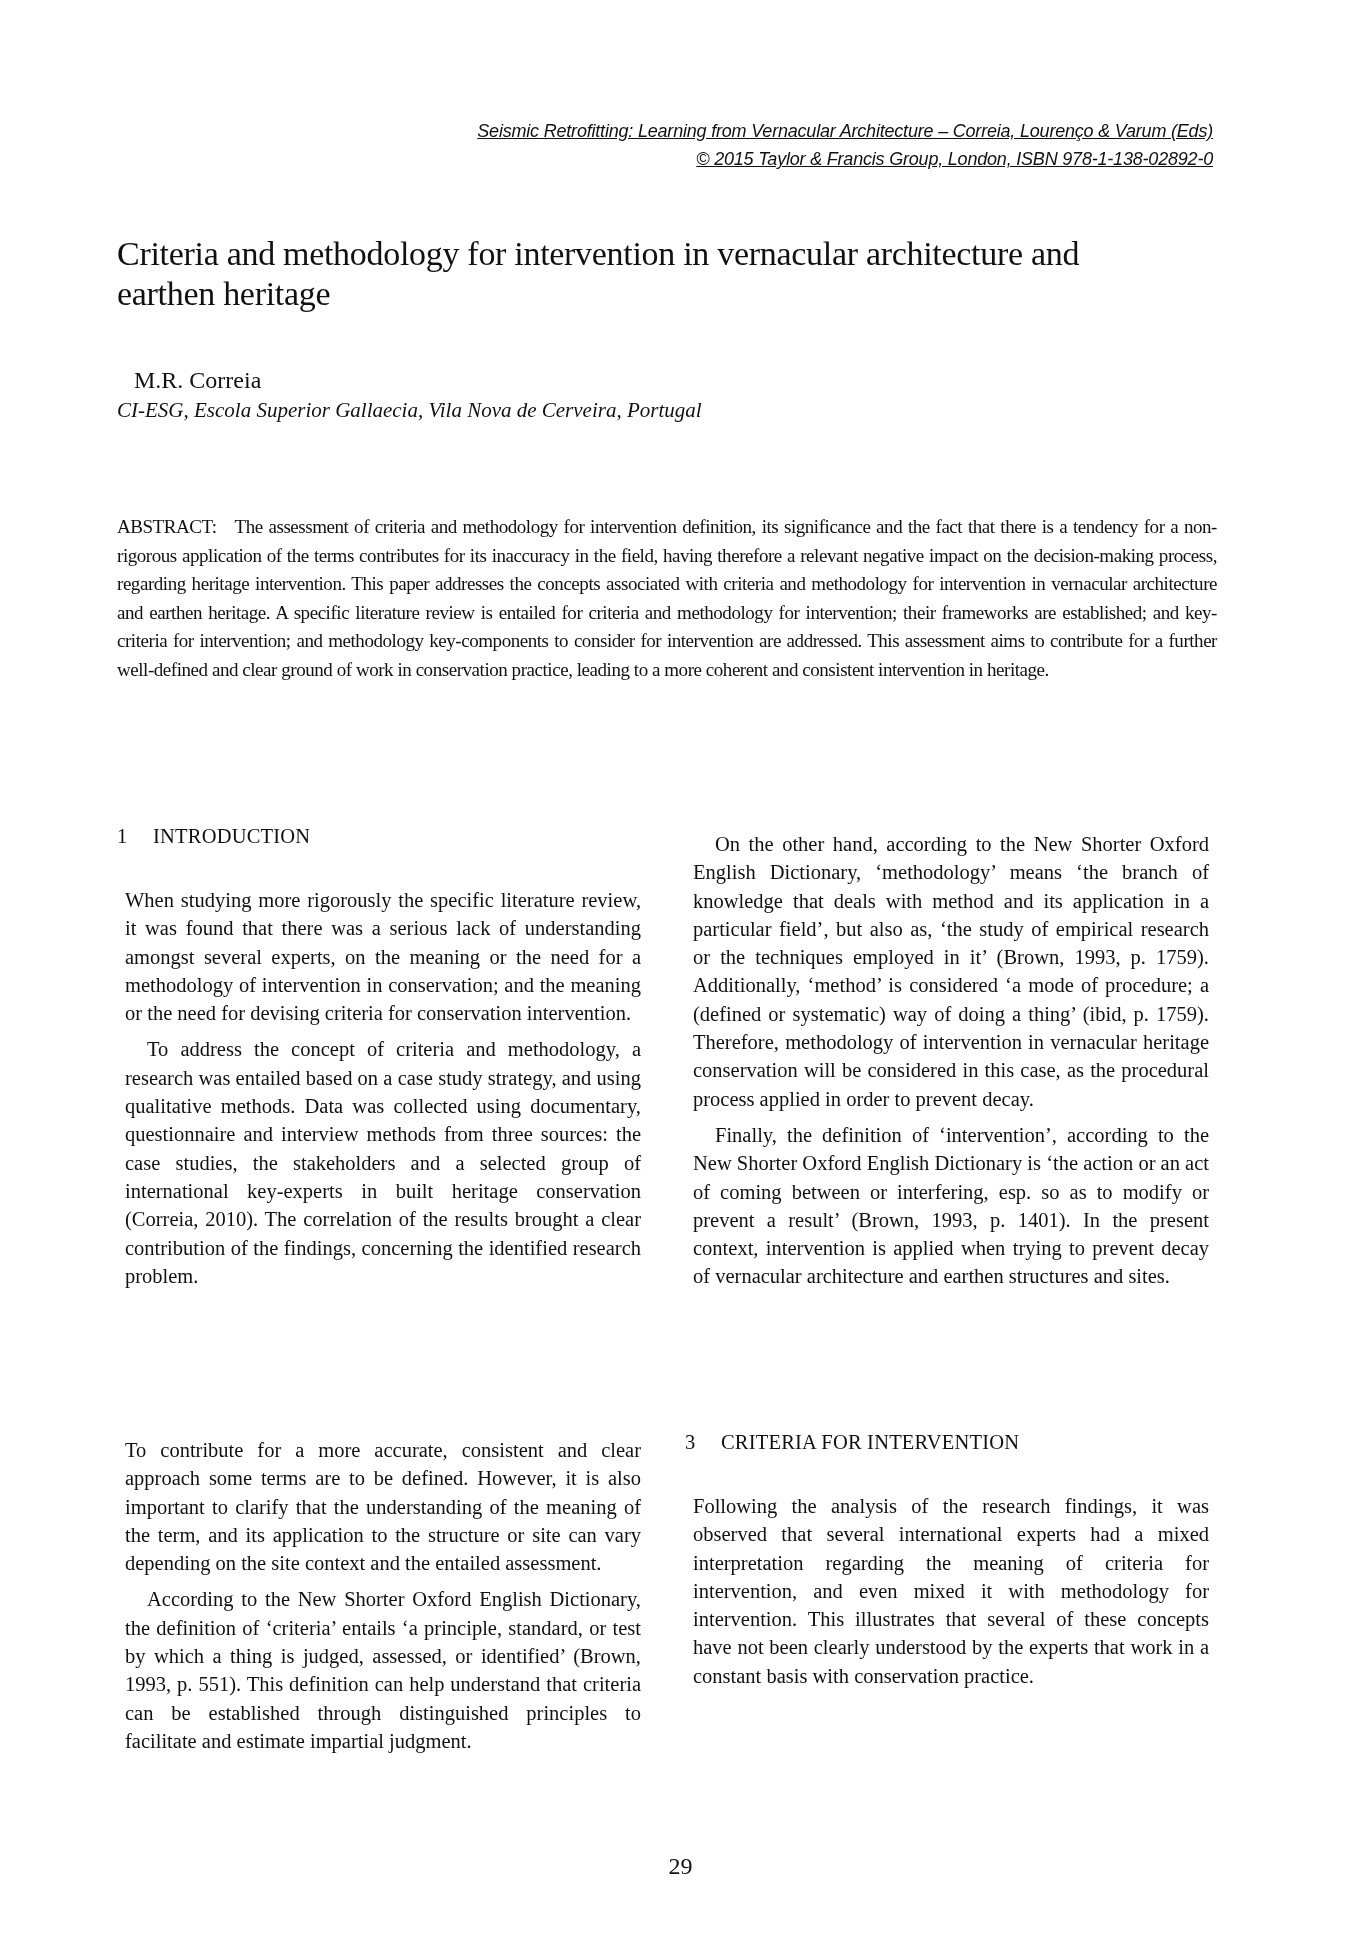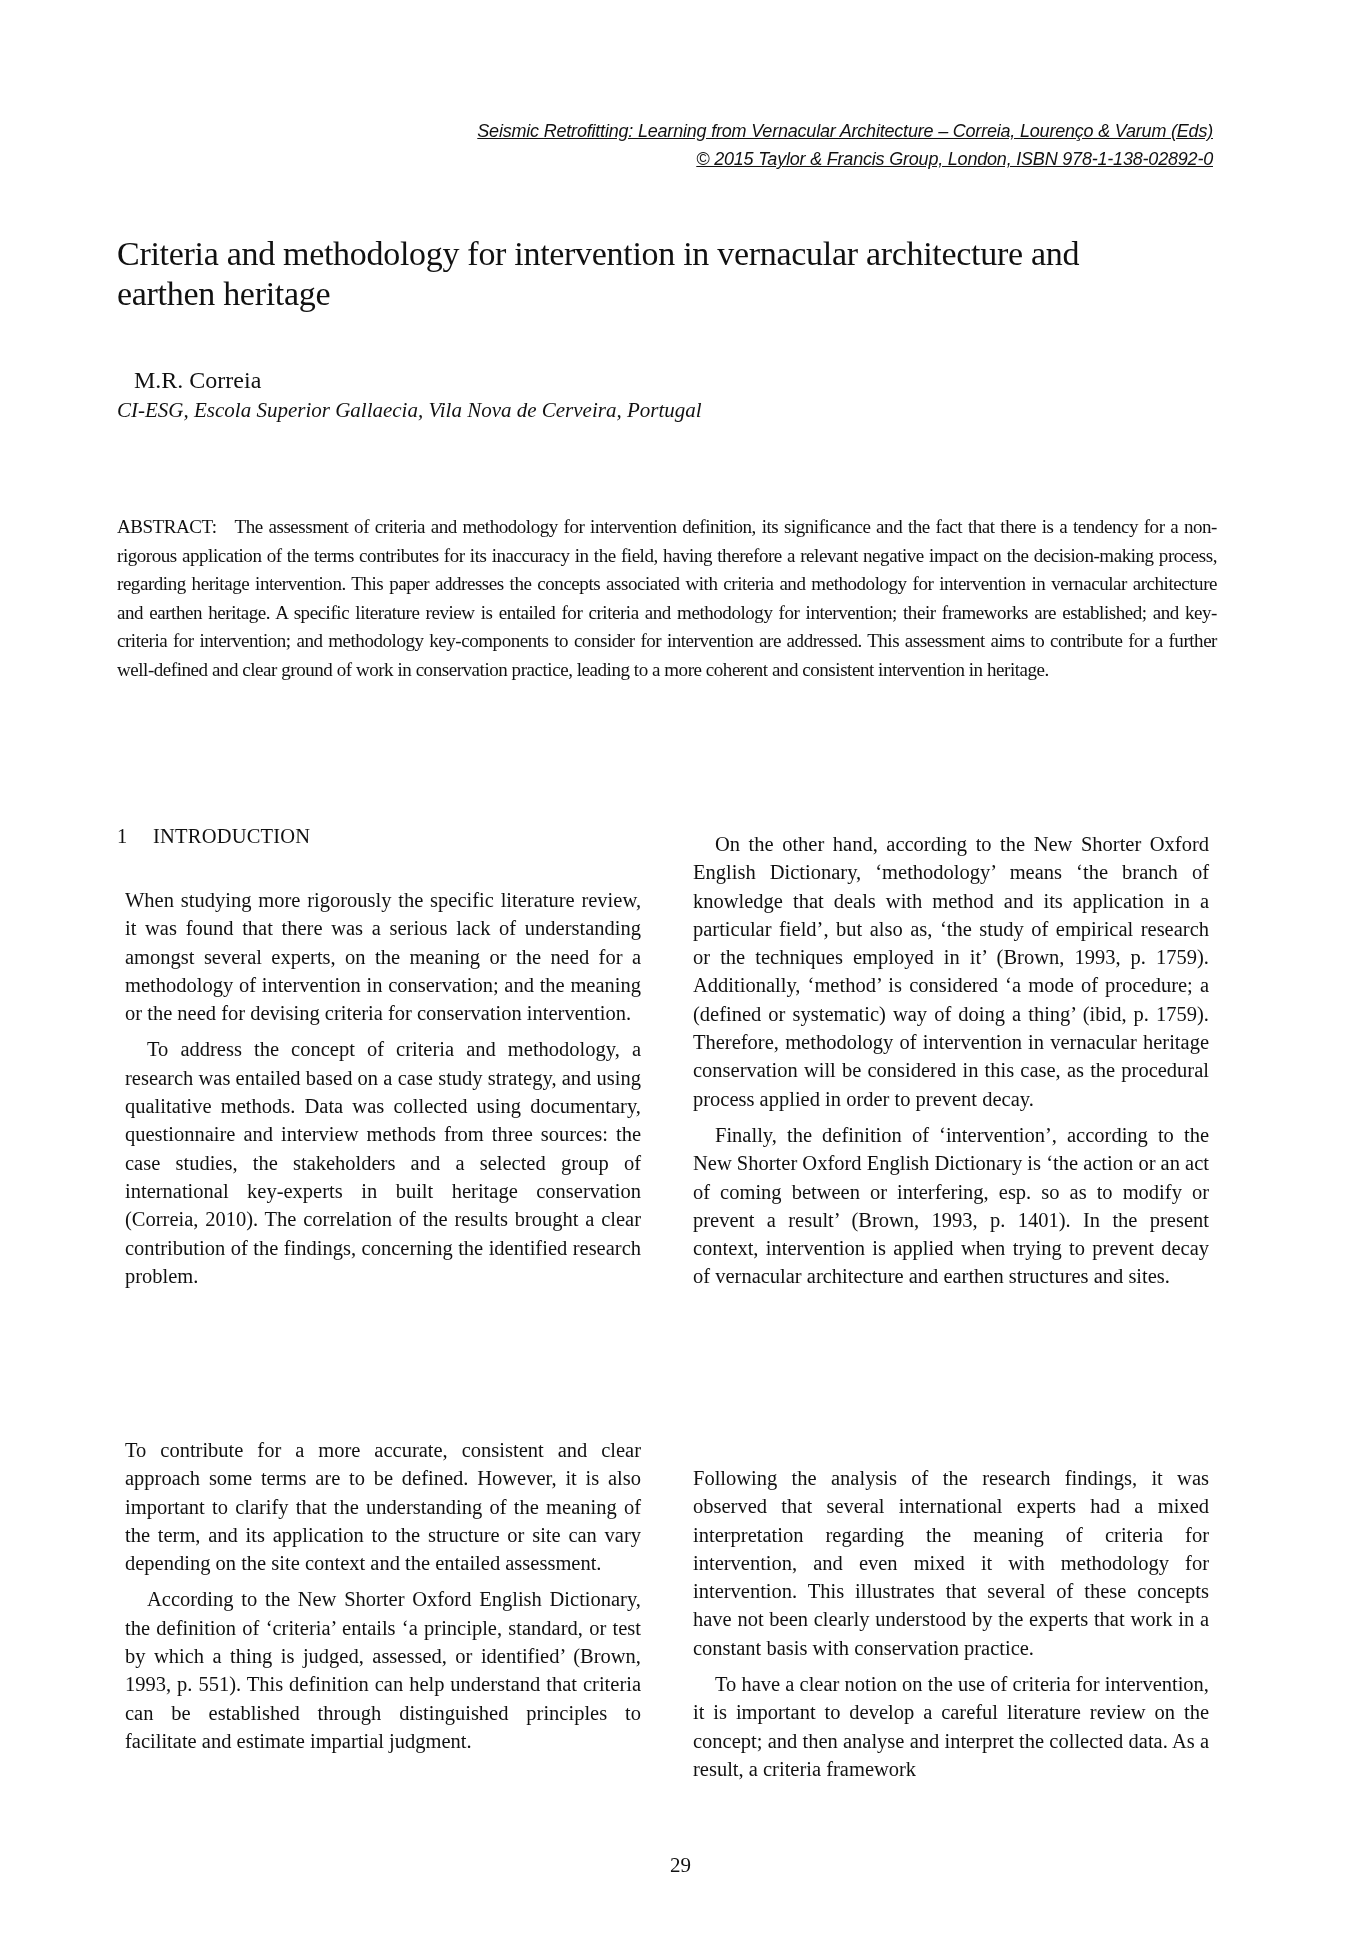--- a/index.html
+++ b/index.html
@@ -10,21 +10,21 @@
   .title { position: absolute; top: 234px; left: 117px; width: 1000px; font-size: 34px; line-height: 40px; font-weight: normal; margin: 0; letter-spacing: -0.3px; }
   .author { position: absolute; top: 365px; left: 134px; font-size: 24px; line-height: 30px; }
   .affil { position: absolute; top: 396px; left: 117px; font-size: 21px; font-style: italic; line-height: 28px; }
   .abstract { position: absolute; top: 513px; left: 117px; width: 1100px; font-size: 19px; line-height: 28.5px; text-align: justify; letter-spacing: -0.45px; margin: 0; }
   .abstract .label { margin-right: 18px; }
   .col { position: absolute; width: 532px; font-size: 20.5px; line-height: 28.3px; text-align: justify; }
   .col p { margin: 8px; text-indent: 22px; hyphens: auto; }
   .col p.first { text-indent: 0; }
   .heading { font-size: 20.5px; line-height: 28px; margin: 0; font-weight: normal; letter-spacing: 0.2px; }
   .heading .num { display: inline-block; width: 36px; }
-  .page-num { position: absolute; top: 1853px; left: 0; width: 1361px; text-align: center; font-size: 21px; }
+  .page-num { position: absolute; top: 1853px; left: 0; width: 1361px; text-align: center; font-size: 24px; }
 </style>
 </head>
 <body>
 
 <div class="running-head sans">
   <div>Seismic Retrofitting: Learning from Vernacular Architecture – Correia, Lourenço &amp; Varum (Eds)</div>
   <div>© 2015 Taylor &amp; Francis Group, London, ISBN 978-1-138-02892-0</div>
 </div>
 
 <h1 class="title serif">Criteria and methodology for intervention in vernacular architecture and earthen heritage</h1>
@@ -46,18 +46,18 @@
   <p class="first">To contribute for a more accurate, consistent and clear approach some terms are to be defined. However, it is also important to clarify that the understanding of the meaning of the term, and its application to the structure or site can vary depending on the site context and the entailed assessment.</p>
   <p>According to the New Shorter Oxford English Dictionary, the definition of ‘criteria’ entails ‘a principle, standard, or test by which a thing is judged, assessed, or identified’ (Brown, 1993, p. 551). This definition can help understand that criteria can be established through distinguished principles to facilitate and estimate impartial judgment.</p>
 </div>
 
 <div class="col serif" style="top:822px; left:685px;">
   <p>On the other hand, according to the New Shorter Oxford English Dictionary, ‘methodology’ means ‘the branch of knowledge that deals with method and its application in a particular field’, but also as, ‘the study of empirical research or the techniques employed in it’ (Brown, 1993, p. 1759). Additionally, ‘method’ is considered ‘a mode of procedure; a (defined or systematic) way of doing a thing’ (ibid, p. 1759). Therefore, methodology of intervention in vernacular heritage conservation will be considered in this case, as the procedural process applied in order to prevent decay.</p>
   <p>Finally, the definition of ‘intervention’, according to the New Shorter Oxford English Dictionary is ‘the action or an act of coming between or interfering, esp. so as to modify or prevent a result’ (Brown, 1993, p. 1401). In the present context, intervention is applied when trying to prevent decay of vernacular architecture and earthen structures and sites.</p>
 </div>
 
 <div class="col serif" style="top:1428px; left:685px;">
+  <h2 class="heading"><span class="num">3</span><span>CRITERIA FOR INTERVENTION</span></h2>
   <div style="height:28px"></div>
   <p class="first">Following the analysis of the research findings, it was observed that several international experts had a mixed interpretation regarding the meaning of criteria for intervention, and even mixed it with methodology for intervention. This illustrates that several of these concepts have not been clearly understood by the experts that work in a constant basis with conservation practice.</p>
-  <p>To have a clear notion on the use of criteria for intervention, it is important to develop a careful literature review on the concept; and then analyse and interpret the collected data. As a result, a criteria framework</p>
 </div>
 
 <div class="page-num serif">29</div>
 
 </body></html>

